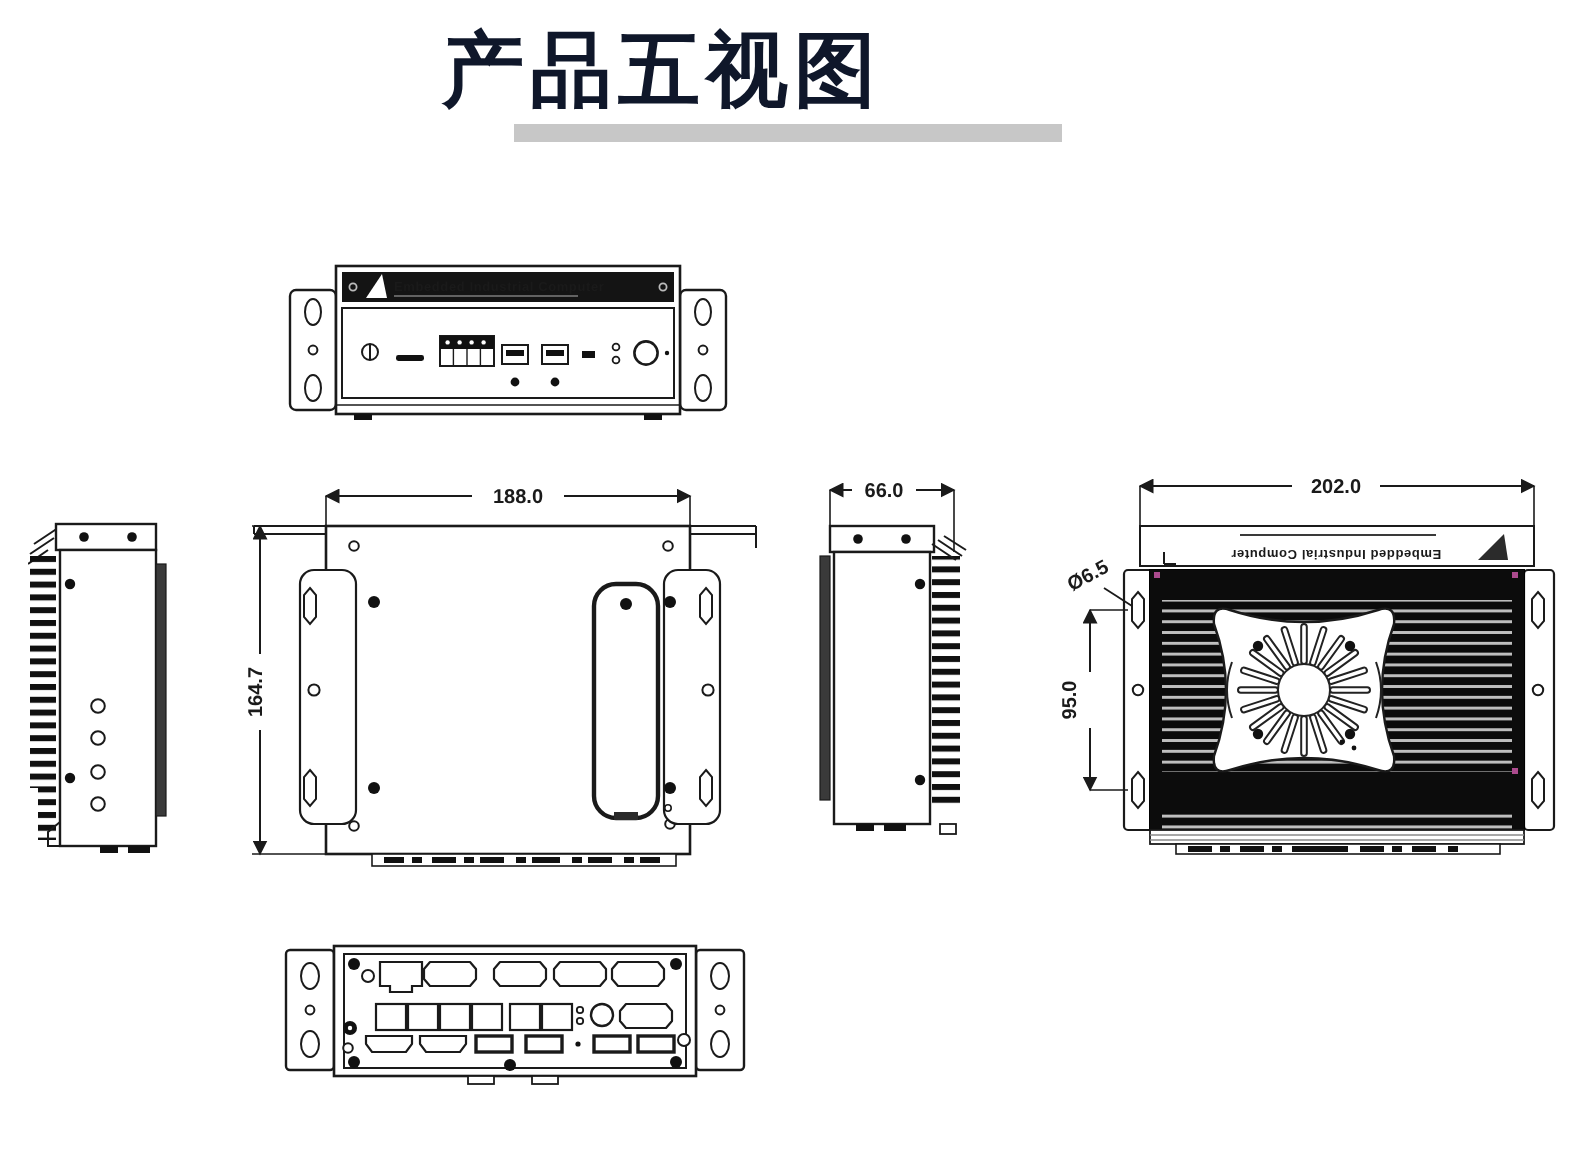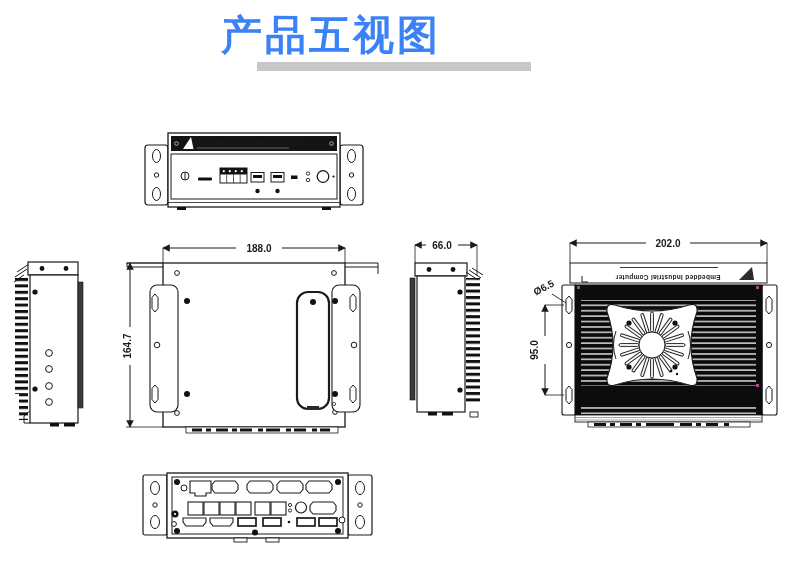--- a/index.html
+++ b/index.html
@@ -1,19 +1,19 @@
 <!DOCTYPE html>
 <html><head>
 <meta charset="utf-8">
 <style>
   html,body{margin:0;padding:0;background:#fff;}
   #stage{position:relative;width:790px;height:584px;background:#fff;overflow:hidden;
          font-family:"Liberation Sans",sans-serif;}
   #page-title{position:absolute;left:0;top:8px;width:662px;text-align:center;
-              font-size:41px;font-weight:900;color:#3b82f6;letter-spacing:3px;margin:0;}
+              font-size:41px;font-weight:900;color:#0f172a;letter-spacing:3px;margin:0;}
   #title-underline{position:absolute;left:257px;top:62px;width:274px;height:9px;background:#c7c7c7;}
   .view{position:absolute;}
   svg text{font-family:"Liberation Sans",sans-serif;fill:#1a1a1a;}
   .dim{font-size:10px;font-weight:700;}
   .brandtxt{font-size:6.5px;font-weight:700;letter-spacing:.3px;}
 </style>
 </head>
 <body>
 
 <div id="stage">

